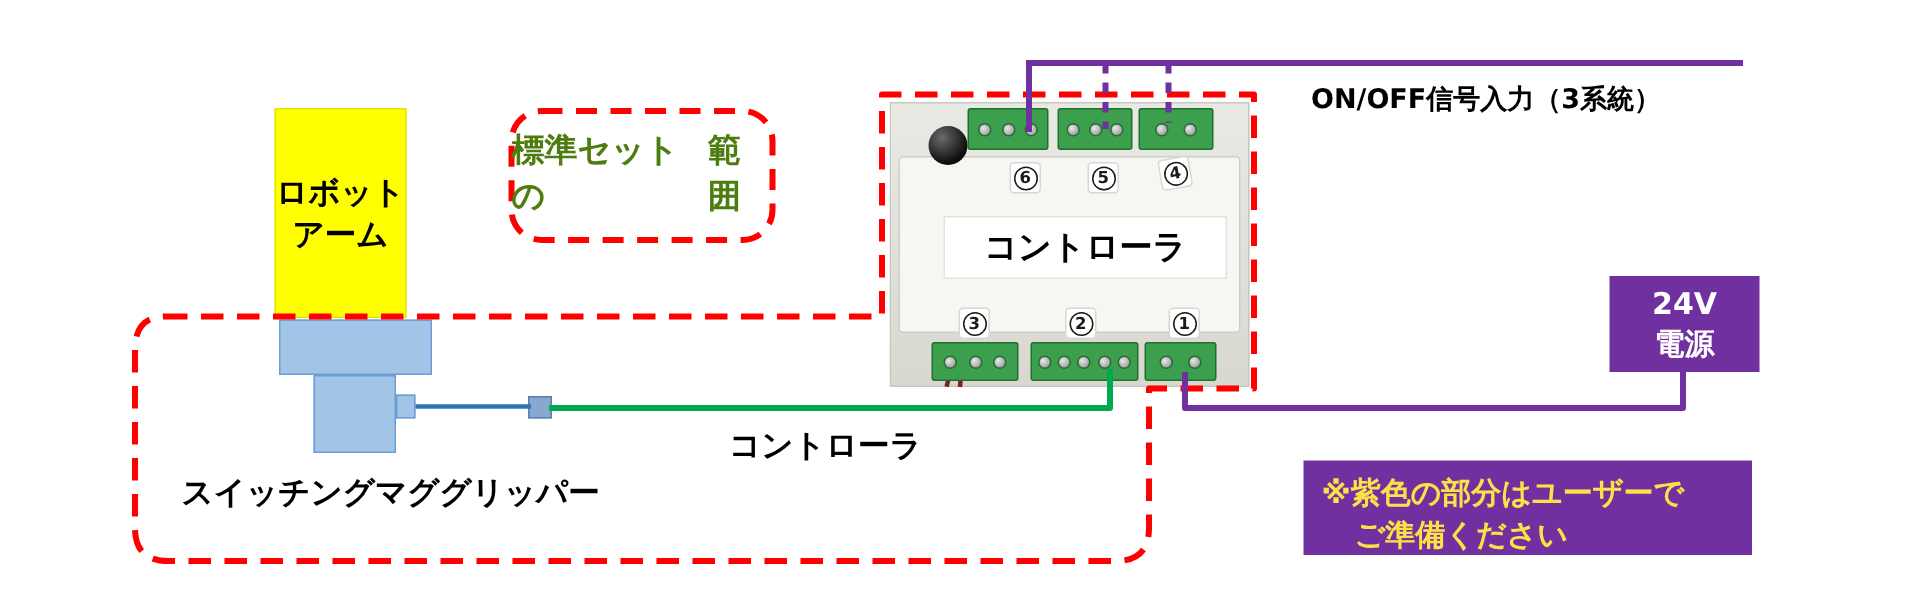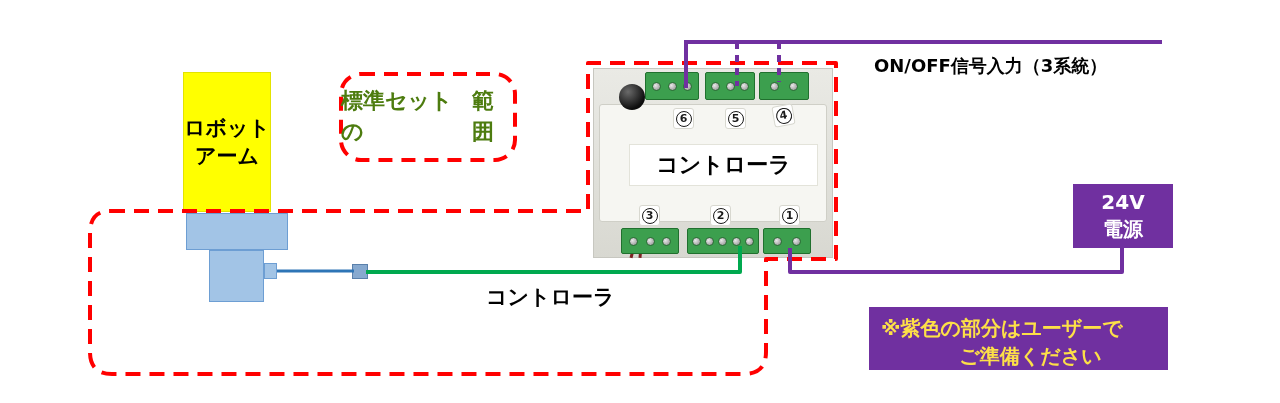--- a/index.html
+++ b/index.html
@@ -62,21 +62,21 @@
                display:flex; flex-direction:row; align-items:center; justify-content:center;
                font-size:22px; font-weight:bold; line-height:1.4; color:#4d7c0f; }
   .sig-label { position:absolute; left:874px; top:54px; font-size:18px; font-weight:bold; color:#000; z-index:10; }
   .psu { position:absolute; left:1073px; top:160px; width:100px; height:64px; background:#7030A0; color:#fff;
          display:flex; flex-direction:column; align-items:center; justify-content:center;
          font-size:20px; font-weight:bold; line-height:1.35; z-index:10;margin-top:24px; }
   .cable-label { position:absolute; left:486px; top:283px; font-size:21px; font-weight:bold; color:#000; z-index:10; }
   .grip-label  { position:absolute; left:121px; top:314px; font-size:21px; font-weight:bold; color:#000; z-index:10; }
   .note { position:absolute; left:869px; top:307px; width:299px; height:63px; background:#7030A0; color:#fde047;
           font-size:20px; font-weight:bold; line-height:1.4; padding:7px 10px 0 12px; z-index:10; }
-  .note-l2 { margin-left:1.1em;text-align:center; }
+  .note-l2 { margin-left:1.1em; }
 </style>
 </head>
 <body>
 
 <div class="stage">
 
   <div class="photo">
     <div class="pwire pw1"></div>
     <div class="pwire pw2"></div>
     <div class="ctrl-body"></div>
@@ -164,19 +164,20 @@
 
   <div class="sig-label">ON/OFF信号入力（3系統）</div>
 
   <div class="psu">
     <div>24V</div>
     <div>電源</div>
   </div>
 
   <div class="cable-label">コントローラ</div>
 
+  <div class="grip-label">スイッチングマググリッパー</div>
 
   <div class="note">
     <div>※紫色の部分はユーザーで</div>
     <div class="note-l2">ご準備ください</div>
   </div>
 
 </div>
 
 </body></html>

